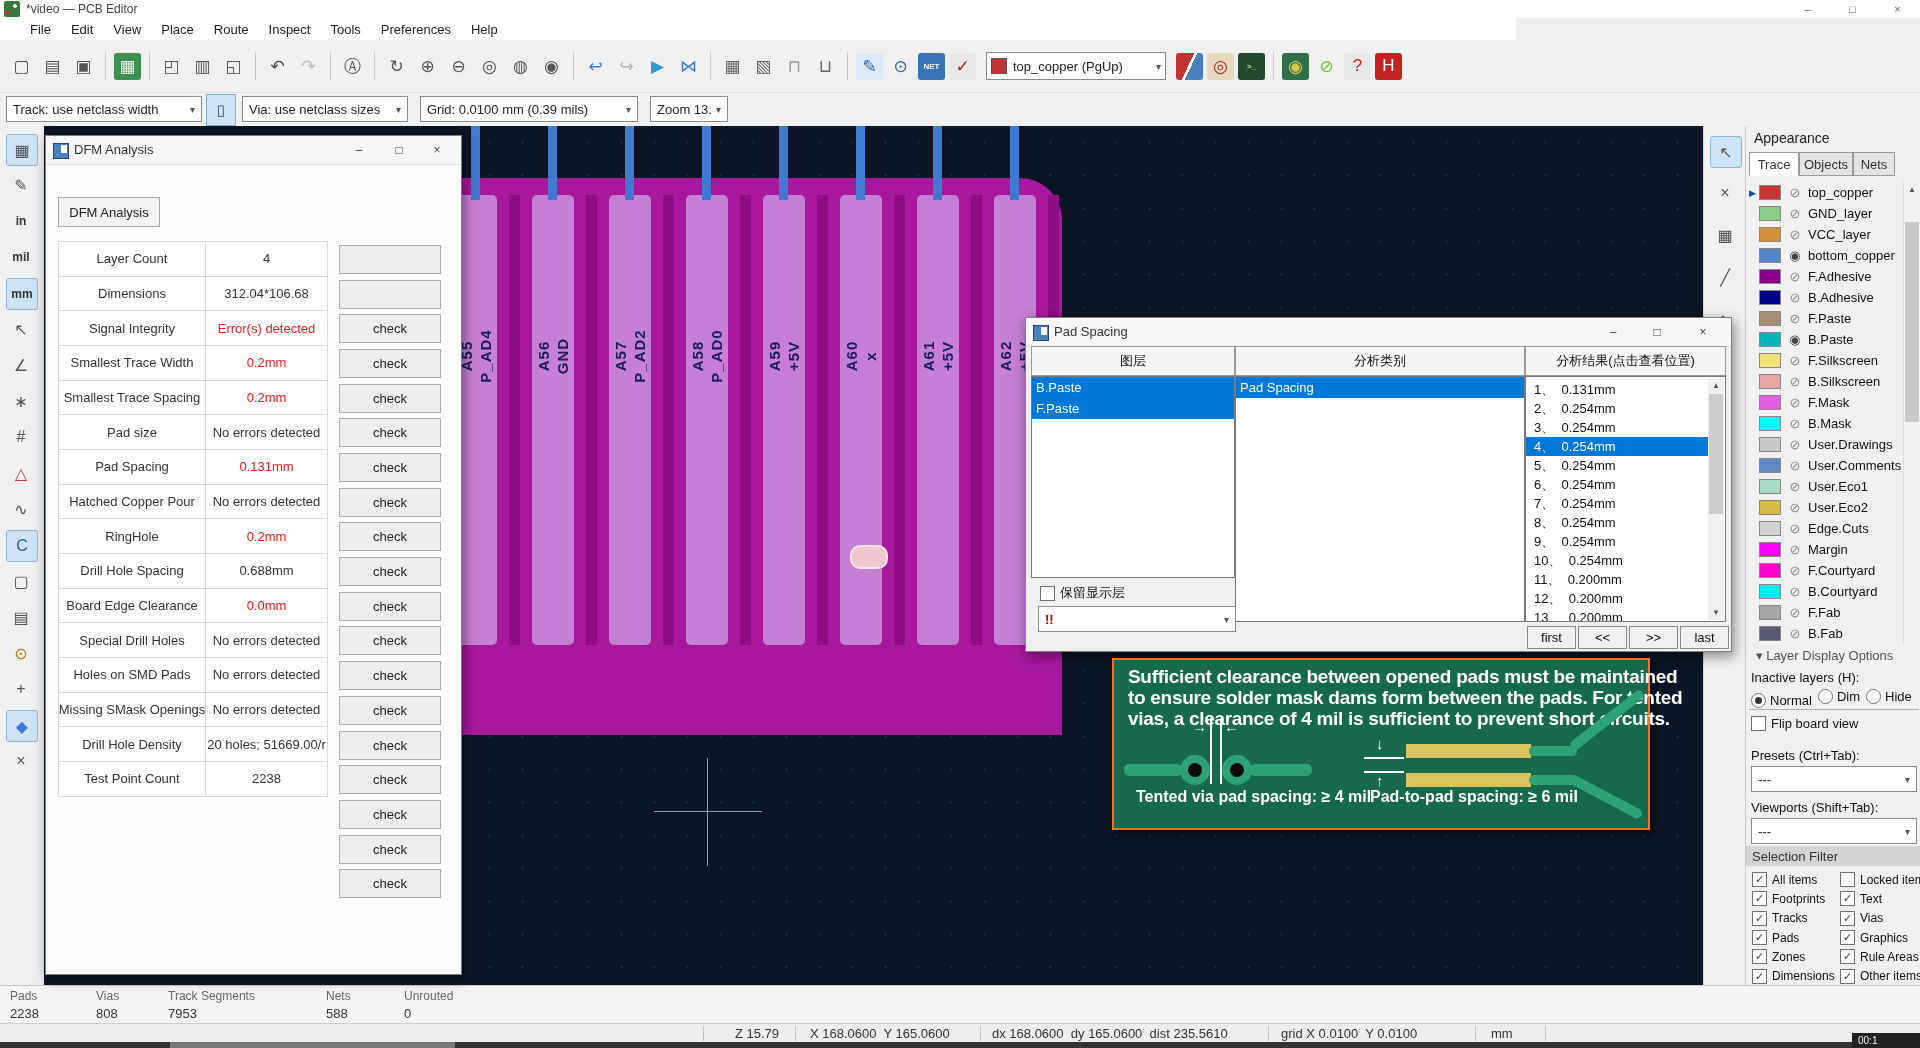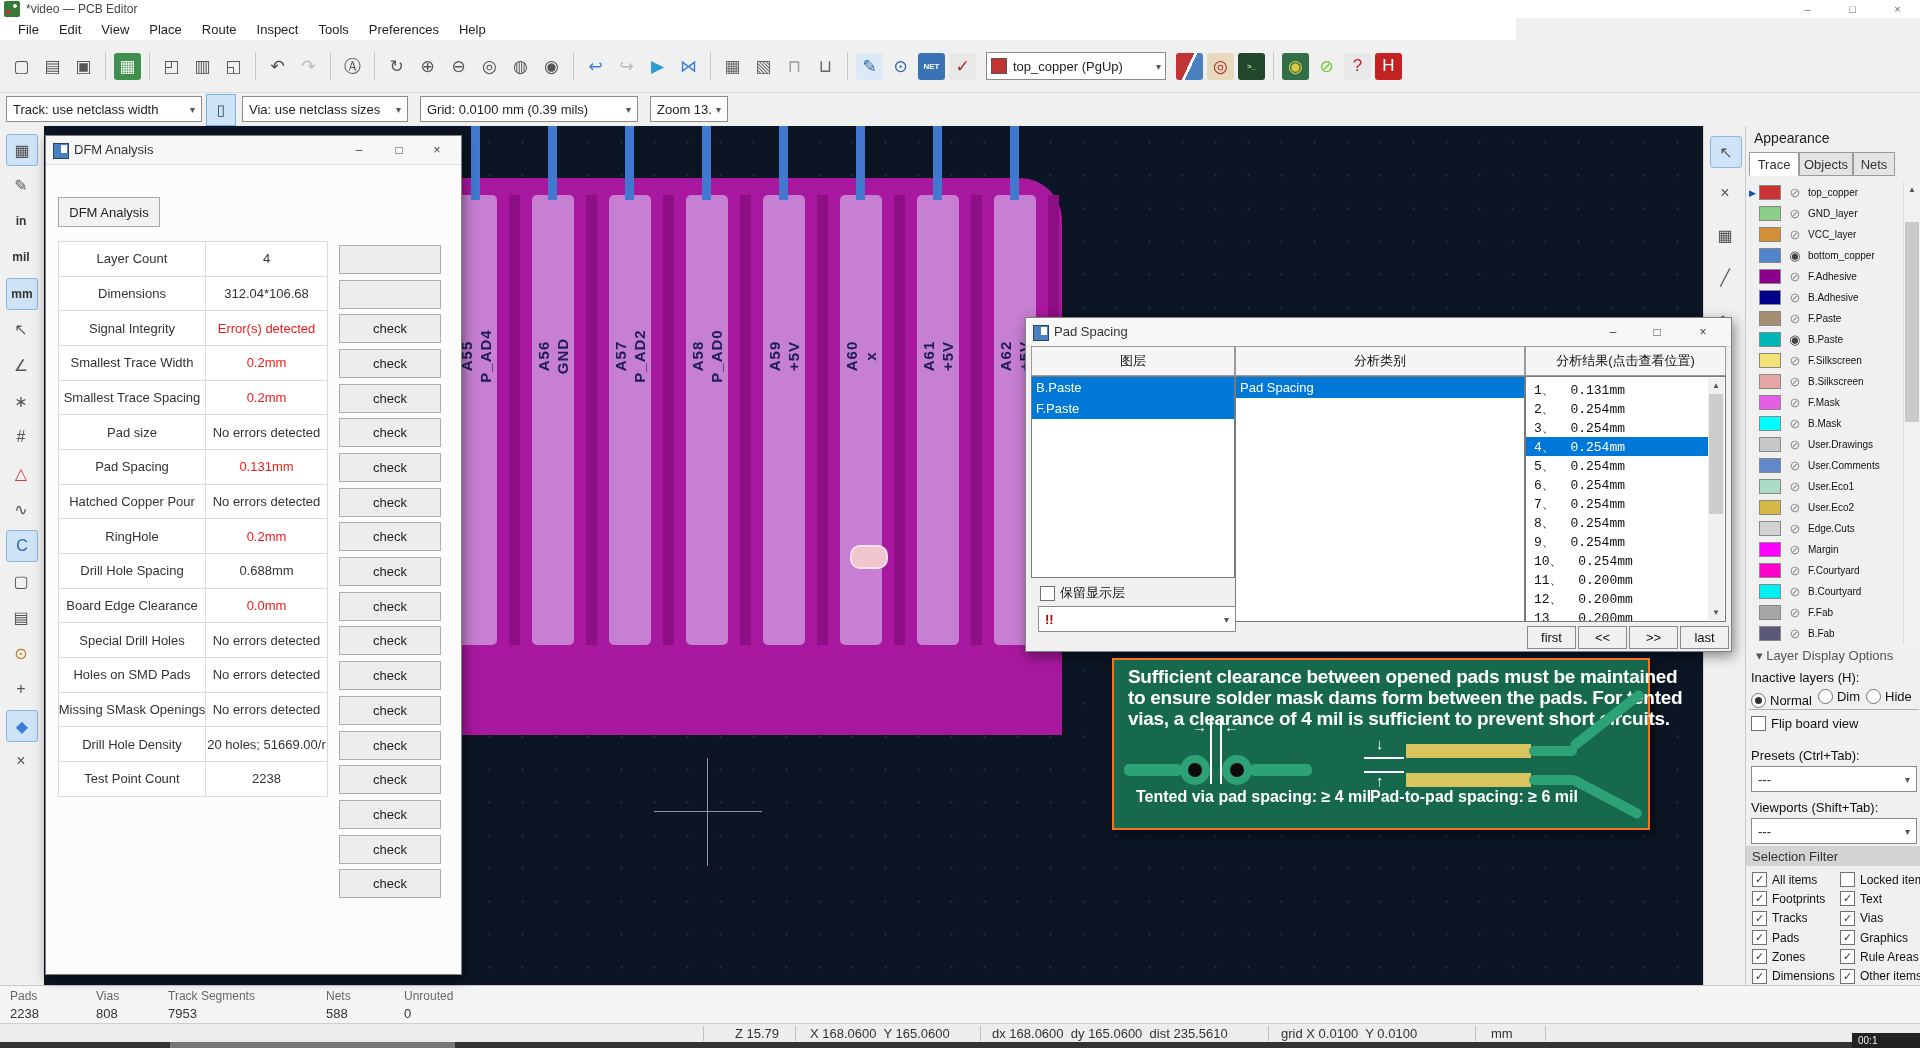--- a/index.html
+++ b/index.html
@@ -6,21 +6,21 @@
   body{width:1920px;height:1048px;position:relative;overflow:hidden;
        font-family:"Liberation Sans",sans-serif;background:#f0f0f0;color:#222;}
   .abs{position:absolute;}
   
   #titlebar{left:0;top:0;width:1920px;height:18px;background:#ffffff;}
   #app-icon{left:4px;top:1px;width:16px;height:16px;border-radius:2px;background-color:#357a36;
     background-image:radial-gradient(circle at 4px 11px,#c03030 2px,transparent 2.6px),
                      radial-gradient(circle at 11px 5px,#e8e8e8 1.6px,transparent 2.2px);}
   #title-text{left:26px;top:2px;font-size:12px;color:#444;}
   .wctl{top:0;width:45px;height:18px;text-align:center;font-size:11px;color:#666;line-height:18px;}
-  #menubar{left:0;top:18px;width:1516px;height:22px;background:#ffffff;display:flex;align-items:center;padding-left:8px;box-sizing:border-box;}
+  #menubar{left:0;top:18px;width:1516px;height:22px;background:#ffffff;display:flex;align-items:center;padding-left:20px;box-sizing:border-box;}
   .menu-item{font-size:13px;color:#222;padding:2px 10px;}
   
   #toolbar1{left:0;top:40px;width:1920px;height:53px;background:#f0f0f0;border-bottom:1px solid #dcdcdc;
             display:flex;align-items:center;padding-left:6px;box-sizing:border-box;}
   .tb-icon{width:27px;height:27px;margin:0 2px;display:flex;align-items:center;justify-content:center;
            font-size:17px;color:#555;border-radius:3px;flex:none;}
   .tb-icon.txt{font-size:8px;font-weight:bold;letter-spacing:0;}
   .tb-sep{width:1px;height:28px;background:#c8c8c8;margin:0 6px;flex:none;}
   .icon-split{background:linear-gradient(115deg,#c03434 46%,#fff 46%,#fff 54%,#4a7fc0 54%);color:transparent;}
   #layer-combo{width:170px;height:26px;background:#fff;border:1px solid #8a8a8a;margin:0 8px;
@@ -77,21 +77,21 @@
   .dfm-value{width:122px;}
   .dfm-value.err{color:#f21818;}
   .check-btn{position:absolute;left:293px;width:100px;height:27px;background:#ededed;border:1px solid #aeaeae;
              font-size:13px;color:#222;display:flex;align-items:center;justify-content:center;}
   #pad-dialog{left:1025px;top:317px;width:705px;height:333px;z-index:11;}
   .ps-head{position:absolute;top:28px;height:30px;background:#f5f5f5;border:1px solid #9a9a9a;box-sizing:border-box;
            display:flex;align-items:center;justify-content:center;font-size:13px;color:#111;}
   .ps-pane{position:absolute;top:58px;background:#fff;border:1px solid #7a7a7a;box-sizing:border-box;overflow:hidden;}
   .sel-item{height:21px;display:flex;align-items:center;padding-left:4px;font-size:13px;}
   .sel-item.on{background:#0078d7;color:#fff;}
-  .result-item{height:19px;display:flex;align-items:center;padding-left:8px;font-size:13px;color:#111;white-space:pre;font-family:Liberation Mono, monospace;}
+  .result-item{height:19px;display:flex;align-items:center;padding-left:8px;font-size:13px;color:#111;white-space:pre;}
   .result-item.on{background:#0078d7;color:#fff;}
   #ps-scroll{position:absolute;right:1px;top:1px;width:16px;bottom:1px;background:#f0f0f0;}
   #ps-scroll .thumb{position:absolute;left:1px;top:16px;width:14px;height:120px;background:#cdcdcd;}
   .scr-arrow{position:absolute;left:0;width:16px;height:15px;text-align:center;font-size:8px;color:#555;line-height:15px;}
   #ps-check{position:absolute;left:14px;top:266px;display:flex;align-items:center;font-size:13px;color:#111;}
   #ps-combo{position:absolute;left:12px;top:288px;width:198px;}
   #ps-combo .val{color:#b00000;font-weight:bold;}
   .nav-btn{position:absolute;top:308px;width:47px;height:21px;background:#f0f0f0;border:1px solid #8a8a8a;
            font-size:13px;color:#111;display:flex;align-items:center;justify-content:center;}
   
@@ -109,21 +109,21 @@
   #app-title{position:absolute;left:8px;top:4px;font-size:14px;color:#222;}
   .tab{position:absolute;top:26px;height:24px;font-size:13px;display:flex;align-items:center;justify-content:center;
        border:1px solid #9a9a9a;background:#e4e4e4;color:#333;box-sizing:border-box;}
   .tab.on{background:#fff;border-bottom:1px solid #fff;}
   #layers-list{position:absolute;left:0px;top:56px;width:157px;height:462px;overflow:hidden;}
   .layer-row{height:21px;display:flex;align-items:center;}
   .layer-arrow{width:13px;font-size:9px;color:#0a52a8;text-align:center;}
   .layer-swatch{width:20px;height:13px;border:1px solid #888;margin-right:5px;flex:none;}
   .layer-vis{width:18px;text-align:center;font-size:13px;color:#8a8a8a;margin-right:4px;}
   .layer-vis.on{color:#444;}
-  .layer-name{font-size:10px;color:#111;white-space:nowrap;}
+  .layer-name{font-size:13px;color:#111;white-space:nowrap;}
   #app-scroll{position:absolute;right:1px;top:56px;width:16px;height:462px;background:#f1f1f1;border-left:1px solid #ddd;}
   #app-scroll .thumb{position:absolute;left:1px;top:40px;width:14px;height:200px;background:#c9c9c9;}
   .sec-label{position:absolute;font-size:13px;color:#111;white-space:nowrap;}
   .radio{display:inline-flex;align-items:center;font-size:13px;color:#111;margin-right:6px;}
   .radio .dot{width:13px;height:13px;border-radius:50%;border:1px solid #707070;background:#fff;margin-right:4px;
               display:inline-flex;align-items:center;justify-content:center;}
   .cbox{width:13px;height:13px;border:1px solid #707070;background:#fff;font-size:11px;line-height:13px;
         text-align:center;color:#333;margin-right:5px;flex:none;}
   #sel-filter-head{position:absolute;left:0;top:720px;width:175px;height:20px;background:#d4d4d4;
                    font-size:13px;color:#333;display:flex;align-items:center;padding-left:6px;box-sizing:border-box;}

